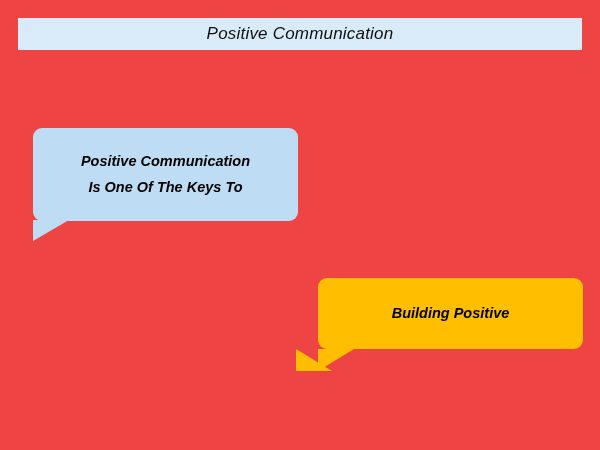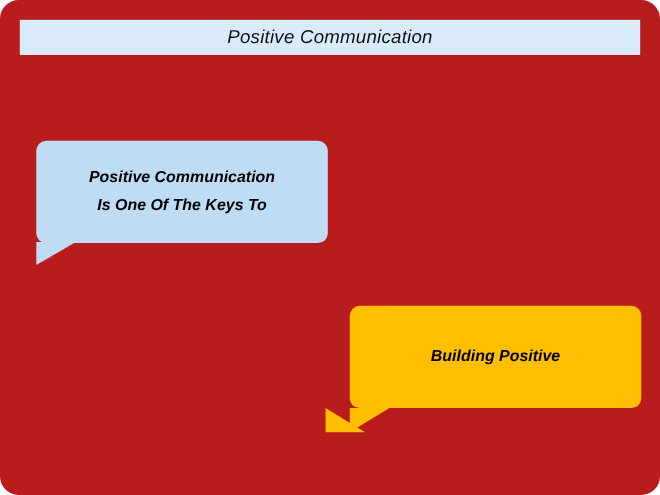--- a/index.html
+++ b/index.html
@@ -10,22 +10,21 @@
     width: 600px;
     height: 450px;
     background: #ffffff;
     font-family: "Liberation Sans", sans-serif;
     overflow: hidden;
   }
   .slide {
     position: relative;
     width: 600px;
     height: 450px;
-    background: #b91c1c;
-    border-radius: 17px;
+    background: #ef4444;
   }
 
   
   .title-bar {
     position: absolute;
     left: 18px;
     top: 18px;
     width: 564px;
     height: 32px;
     background: #d9eaf9;
@@ -73,21 +72,21 @@
     height: 0;
     border-style: solid;
     border-width: 0 0 21px 36px;
     border-color: transparent transparent transparent #bedcf3;
   }
 
   .bubble-orange {
     left: 318px;
     top: 278px;
     width: 265px;
-    height: 93px;
+    height: 71px;
     background: #ffbe00;
   }
   
   .bubble-orange .tail {
     position: absolute;
     left: -22px;
     bottom: -22px;
     width: 0;
     height: 0;
     border-style: solid;

